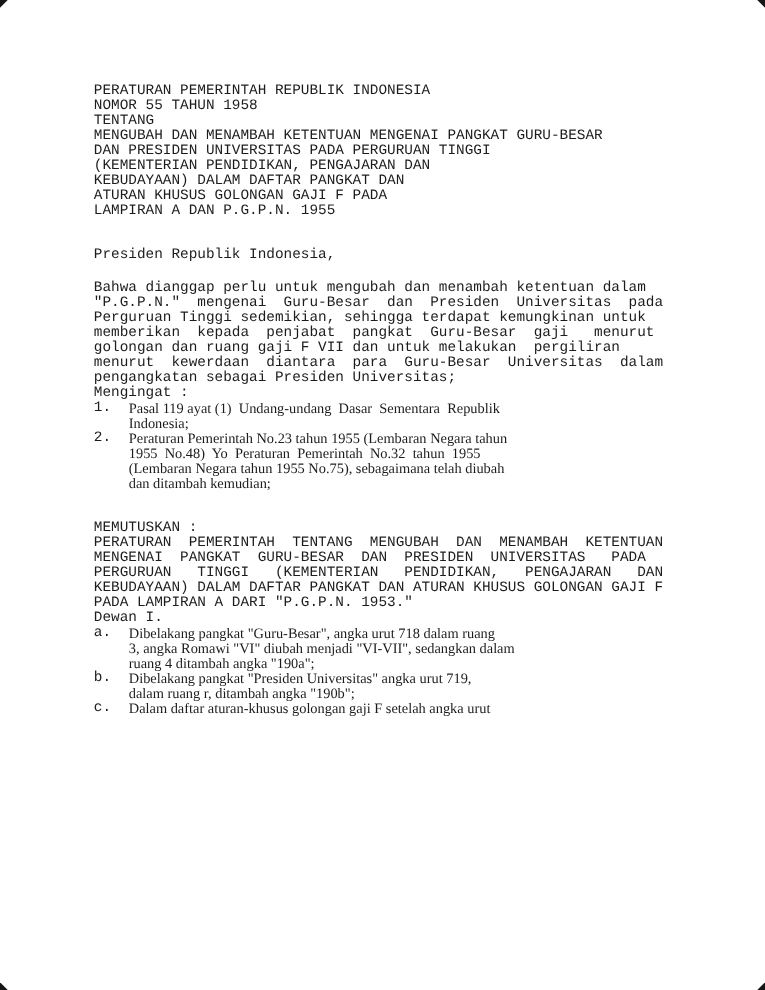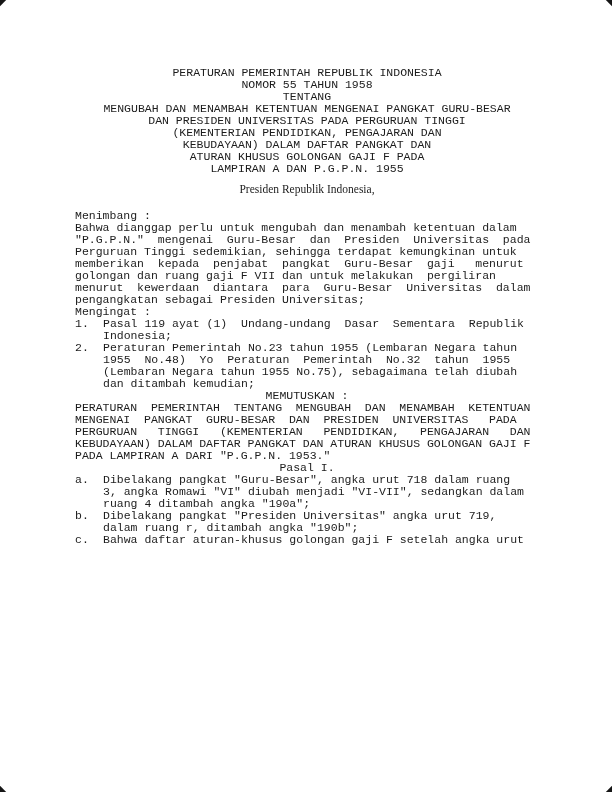--- a/index.html
+++ b/index.html
@@ -15,28 +15,28 @@
   }
   .doc {
     position: absolute;
     left: 75px;
     top: 67px;
     width: 464px;
     font-size: 11.5px;
     line-height: 12px;
   }
   .pre { white-space: pre; }
-  .center { text-align: center; }
+  .center { }
   .item { display: flex; }
   .num { flex: 0 0 28px; }
-  .grow { flex: 1; }
+  .grow { flex: 1; font-family: Liberation Serif, serif; }
   .mt12 { }
   .mt15 { margin-top: 15px; }
-  .mt16 { margin-top: 8px; font-family: Liberation Serif, serif; }
-  .mt24 { }
+  .mt16 { margin-top: 23px; }
+  .mt24 { margin-top: 24px; }
   .corner {
     position: absolute;
     width: 13px;
     height: 13px;
     background: #161616;
     transform: rotate(45deg);
   }
   .tl { left: -8px; top: -8px; }
   .tr { right: -8px; top: -8px; }
   .bl { left: -8px; bottom: -8px; }
@@ -60,21 +60,20 @@
 MENGUBAH DAN MENAMBAH KETENTUAN MENGENAI PANGKAT GURU-BESAR
 DAN PRESIDEN UNIVERSITAS PADA PERGURUAN TINGGI
 (KEMENTERIAN PENDIDIKAN, PENGAJARAN DAN
 KEBUDAYAAN) DALAM DAFTAR PANGKAT DAN
 ATURAN KHUSUS GOLONGAN GAJI F PADA
 LAMPIRAN A DAN P.G.P.N. 1955</div>
 
     <div class="pre center mt16">Presiden Republik Indonesia,</div>
 
     <div class="mt15">
-      <div class="pre">Menimbang :</div>
       <div class="pre">Bahwa dianggap perlu untuk mengubah dan menambah ketentuan dalam
 "P.G.P.N."  mengenai  Guru-Besar  dan  Presiden  Universitas  pada
 Perguruan Tinggi sedemikian, sehingga terdapat kemungkinan untuk
 memberikan  kepada  penjabat  pangkat  Guru-Besar  gaji   menurut
 golongan dan ruang gaji F VII dan untuk melakukan  pergiliran
 menurut  kewerdaan  diantara  para  Guru-Besar  Universitas  dalam
 pengangkatan sebagai Presiden Universitas;</div>
     </div>
 
     <div class="mt12">
@@ -97,34 +96,34 @@
     <div class="pre center mt24">MEMUTUSKAN :</div>
 
     <div class="mt12">
       <div class="pre">PERATURAN  PEMERINTAH  TENTANG  MENGUBAH  DAN  MENAMBAH  KETENTUAN
 MENGENAI  PANGKAT  GURU-BESAR  DAN  PRESIDEN  UNIVERSITAS   PADA
 PERGURUAN   TINGGI   (KEMENTERIAN   PENDIDIKAN,   PENGAJARAN   DAN
 KEBUDAYAAN) DALAM DAFTAR PANGKAT DAN ATURAN KHUSUS GOLONGAN GAJI F
 PADA LAMPIRAN A DARI "P.G.P.N. 1953."</div>
     </div>
 
-    <div class="pre center mt12">Pasal I.</div>
+    <div class="pre center mt12">Dewan I.</div>
 
     <div class="mt12">
       <div class="item">
         <div class="num pre">a.</div>
         <div class="pre grow">Dibelakang pangkat "Guru-Besar", angka urut 718 dalam ruang
 3, angka Romawi "VI" diubah menjadi "VI-VII", sedangkan dalam
 ruang 4 ditambah angka "190a";</div>
       </div>
       <div class="item">
         <div class="num pre">b.</div>
         <div class="pre grow">Dibelakang pangkat "Presiden Universitas" angka urut 719,
 dalam ruang r, ditambah angka "190b";</div>
       </div>
       <div class="item">
         <div class="num pre">c.</div>
-        <div class="pre grow">Bahwa daftar aturan-khusus golongan gaji F setelah angka urut</div>
+        <div class="pre grow">Dalam daftar aturan-khusus golongan gaji F setelah angka urut</div>
       </div>
     </div>
 
   </div>
 </div>
 
 </body></html>

